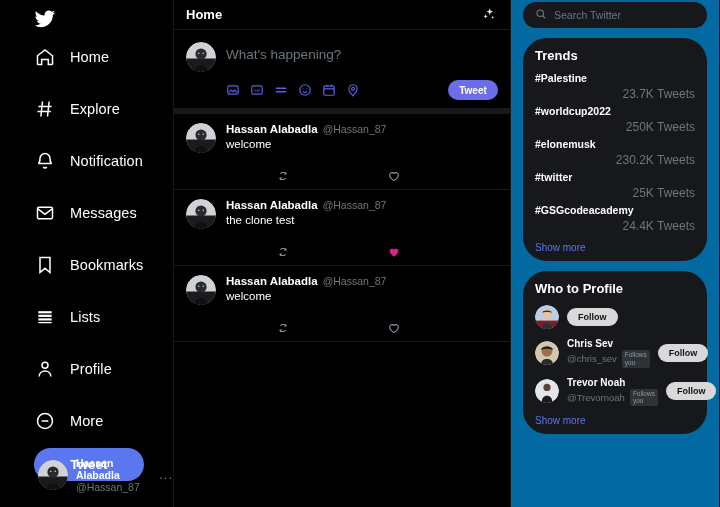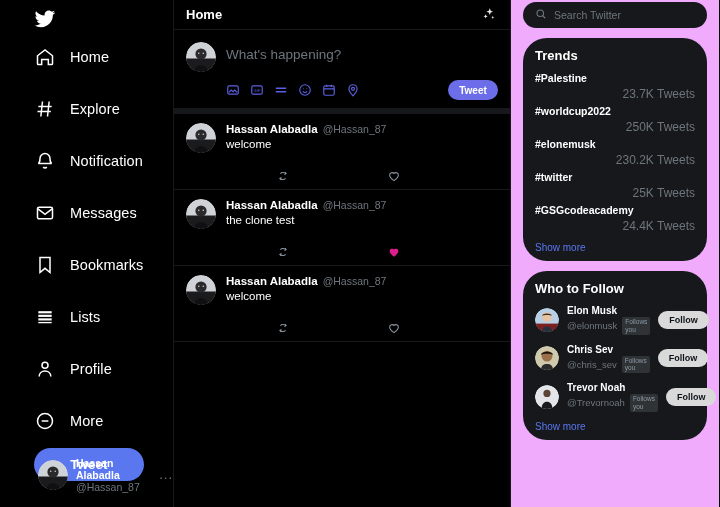--- a/index.html
+++ b/index.html
@@ -91,21 +91,21 @@
   .tw-name { color:#fff; font-size: 11.5px; font-weight: bold; }
   .tw-handle { color:#6e767d; font-size: 10.5px; }
   .tw-text { color:#ffffff; font-size: 11.5px; margin-top: 3px; }
   .tw-actions { display:flex; margin-top: 16px; padding-left: 90px; gap: 0; }
   .tw-act { width: 120px; display:flex; justify-content: flex-start; cursor:pointer; }
   .tw-act.rt { padding-left: 0px; }
   .tw-act.lk { padding-left: 0px; }
 
   
   .right {
-    width: 208px; height: 507px; background:#f0abfc;
+    width: 208px; height: 507px; background:#0369a1;
     padding: 0 12px; display:flex; flex-direction: column; gap: 10px;
   }
   .search-wrap {
     margin-top: 2px;
     height: 26px; background: #16181c; border-radius: 14px;
     display:flex; align-items:center; gap: 7px; padding: 0 12px;
   }
   .search-input {
     flex:1; background:transparent; border:none; outline:none;
     color:#fff; font-size: 10.5px; font-family:"Liberation Sans", sans-serif;
@@ -536,46 +536,39 @@
           </div>
           <div class="trend">
     <div class="trend-tag">#GSGcodeacademy</div>
     <div class="trend-count">24.4K Tweets</div>
           </div>
         </div>
       <div class="show-more">Show more</div>
     </div>
 
     <div class="panel">
-      <div class="panel-title">Who to Follow</div>
+      <div class="panel-title">Who to Profile</div>
       <div id="follow-list">
           <div class="follow-row">
     <span class="fr-av">
               <svg class="av-img" viewBox="0 0 40 40">
                 <defs>
                   <clipPath id="f0">
                     <circle cx="20" cy="20" r="20"></circle>
                   </clipPath>
                 </defs>
                 <g clip-path="url(#f0)">
                   <rect width="40" height="40" fill="#b9cfe6"></rect>
                   <circle cx="20" cy="15" r="8" fill="#e8c3a0"></circle>
                   <path d="M12 13c0-5 16-5 16 0-2-2-14-2-16 0z" fill="#3a2f28"></path>
                   <rect y="26" width="40" height="14" fill="#7a2020"></rect>
                   <path d="M12 40c0-6 3.5-9 8-9s8 3 8 9z" fill="#24303d"></path>
                 </g>
               </svg>
             </span>
-    <span class="fr-txt">
-      <span class="fr-name">Elon Musk</span>
-      <span class="fr-second">
-        <span class="fr-handle">@elonmusk</span>
-        <span class="fr-badge">Follows you</span>
-      </span>
-    </span>
     <button class="fr-btn">Follow</button>
           </div>
           <div class="follow-row">
     <span class="fr-av">
               <svg class="av-img" viewBox="0 0 40 40">
                 <defs>
                   <clipPath id="f1">
                     <circle cx="20" cy="20" r="20"></circle>
                   </clipPath>
                 </defs>

